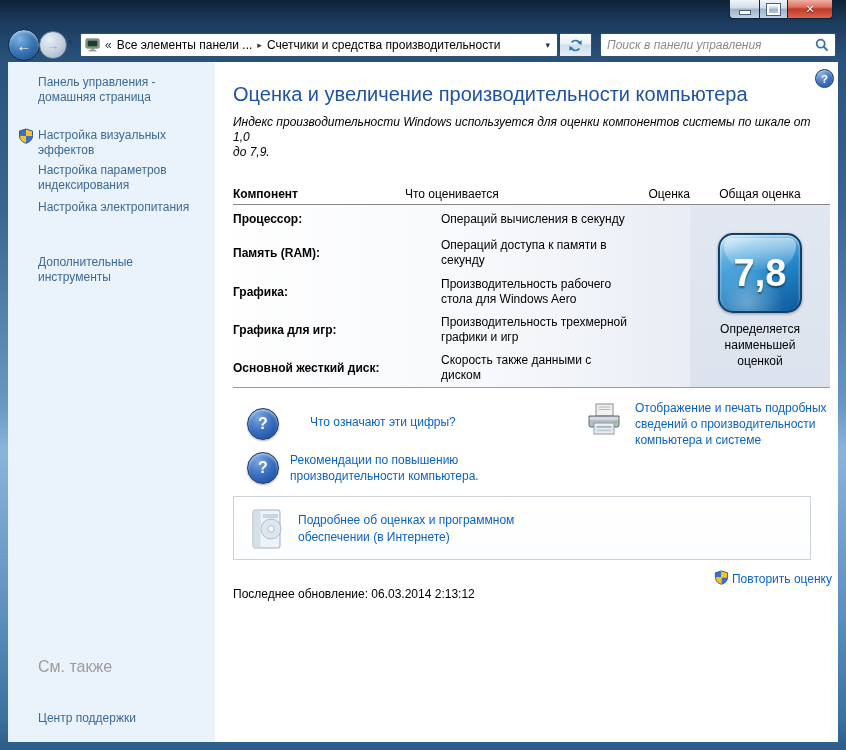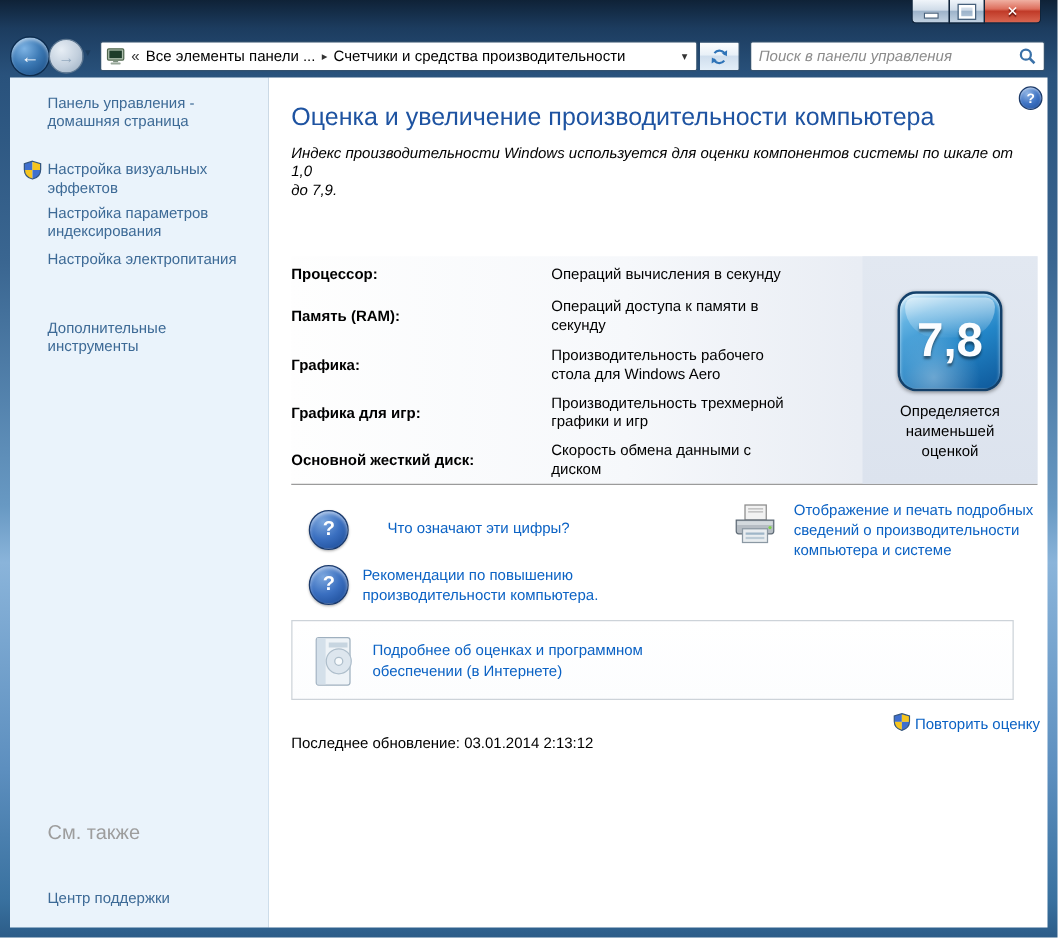--- a/index.html
+++ b/index.html
@@ -199,20 +199,26 @@
 
   <div class="main">
     <div class="help">
         <span>?</span>
       </div>
 
     <h1 class="page-title">Оценка и увеличение производительности компьютера</h1>
     <p class="intro">Индекс производительности Windows используется для оценки компонентов системы по шкале от 1,0
 до 7,9.</p>
 
+    <div class="pt-header">
+      <span class="pt-h1">Компонент</span>
+      <span class="pt-h2">Что оценивается</span>
+      <span class="pt-h3">Оценка</span>
+      <span class="pt-h4">Общая оценка</span>
+    </div>
 
     <div class="pt-body">
       <div class="pt-rows">
         <div class="pt-row r1 hl">
           <span class="pt-comp">Процессор:</span>
           <span class="pt-desc">Операций вычисления в секунду</span>
           <span class="pt-score"><span>7,8</span></span>
         </div>
         <div class="pt-row r2 hl">
           <span class="pt-comp">Память (RAM):</span>
@@ -227,21 +233,21 @@
           <span class="pt-score"><span>7,9</span></span>
         </div>
         <div class="pt-row r4">
           <span class="pt-comp">Графика для игр:</span>
           <span class="pt-desc">Производительность трехмерной
 графики и игр</span>
           <span class="pt-score"><span>7,9</span></span>
         </div>
         <div class="pt-row r5">
           <span class="pt-comp">Основной жесткий диск:</span>
-          <span class="pt-desc">Скорость обмена данными с
+          <span class="pt-desc">Скорость также данными с
 диском</span>
           <span class="pt-score"><span>7,9</span></span>
         </div>
       </div>
       <div class="pt-overall">
         <div class="badge">
           <span class="badge-num">7,8</span>
         </div>
         <div class="badge-cap">Определяется
 наименьшей
@@ -284,21 +290,21 @@
           <rect x="7.5" y="4.5" width="7" height="37" fill="#d4e0ea"></rect>
           <circle cx="25" cy="23" r="10" fill="#dde6ee" stroke="#aebecb"></circle>
           <circle cx="25" cy="23" r="3.2" fill="#f7fafc" stroke="#aebecb"></circle>
           <rect x="17" y="8" width="15" height="4" fill="#c7d5e0"></rect>
         </svg>
       </span>
       <a class="mainlink l-learn">Подробнее об оценках и программном
 обеспечении (в Интернете)</a>
     </div>
 
-    <div class="status2">Последнее обновление: 03.01.2014 2:13:12</div>
+    <div class="status2">Последнее обновление: 06.03.2014 2:13:12</div>
 
     <a class="rerun">
       <span>
         <svg width="15" height="15" viewBox="0 0 16 16">
           <defs>
               <clipPath id="shB">
                 <path d="M8 1 L14.5 3 V7.5 C14.5 11.8 11.6 14.3 8 15.2 C4.4 14.3 1.5 11.8 1.5 7.5 V3 Z"></path>
               </clipPath>
             </defs>
           <g clip-path="url(#shB)">

